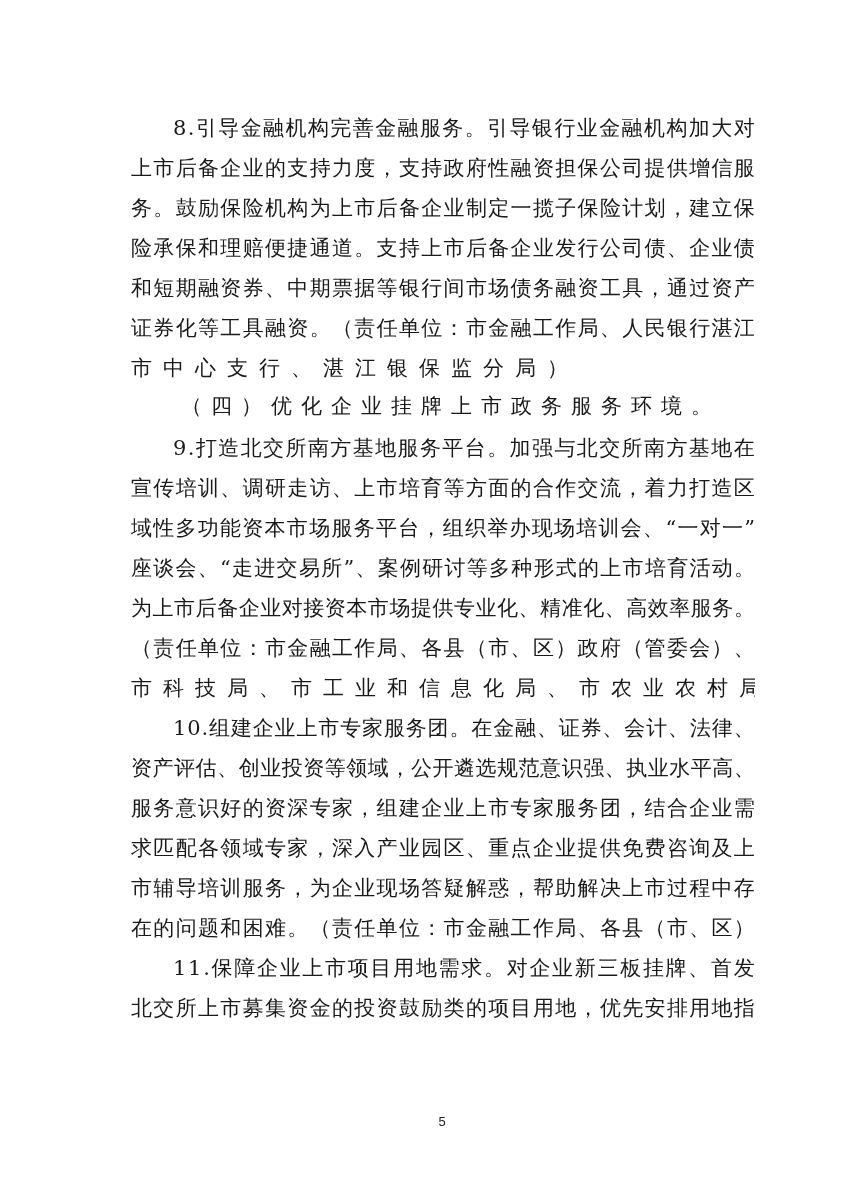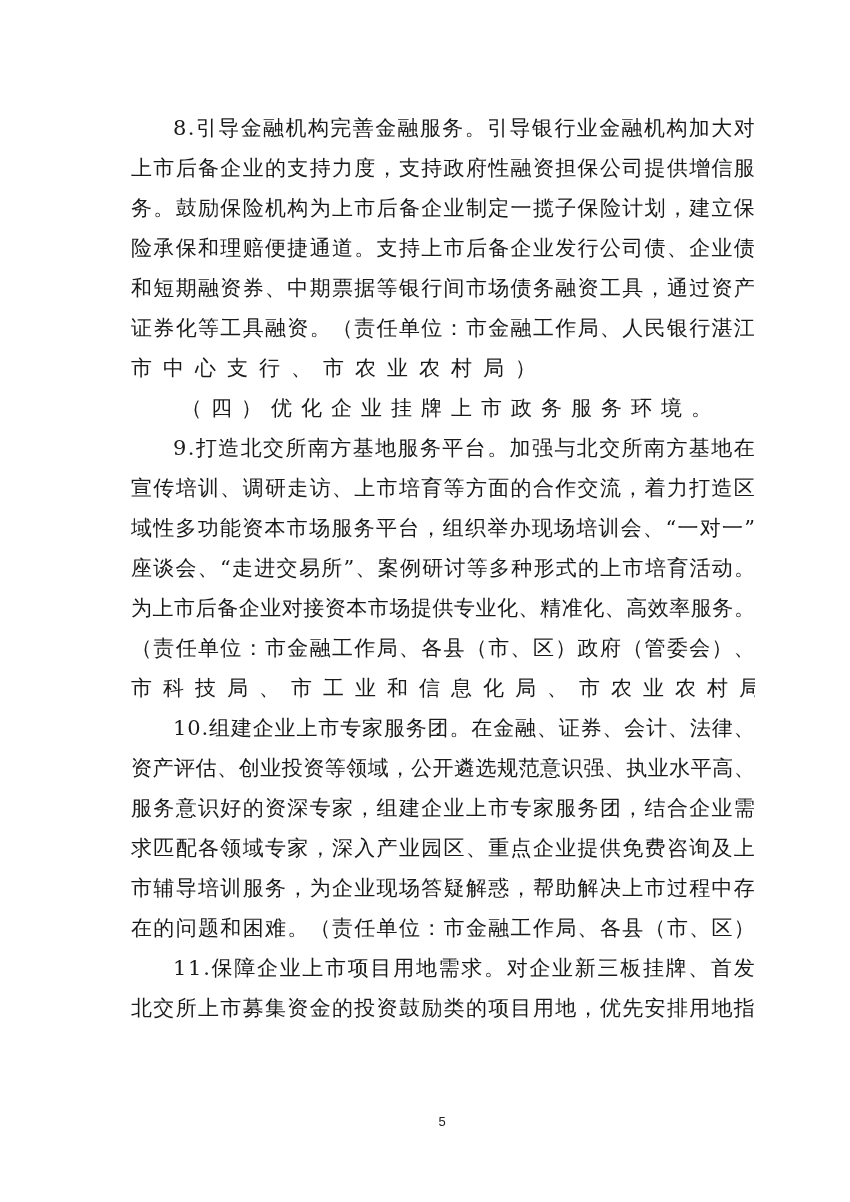--- a/index.html
+++ b/index.html
@@ -39,21 +39,21 @@
   }
   .line.last {
     text-align: left;
     text-align-last: left;
     letter-spacing: 11px;
   }
   .line.indent {
     padding-left: 42px;
   }
   .line.heading {
-    font-family: Liberation Sans, sans-serif;
+    font-family: Liberation Mono, monospace;
     padding-left: 50px;
     letter-spacing: 9px;
     text-align: right;
     text-align-last: left;
   }
   .page-number {
     position: absolute;
     left: 0;
     width: 884px;
     top: 1114px;
@@ -242,21 +242,21 @@
           <span>作</span>
           <span>局</span>
           <span>、</span>
           <span>人</span>
           <span>民</span>
           <span>银</span>
           <span>行</span>
           <span>湛</span>
           <span>江</span>
         </div>
-      <div class="line last">市中心支行、市农业农村局）</div>
+      <div class="line last">市中心支行、湛江银保监分局）</div>
     </div>
 
     <div>
       <div class="line heading">（四）优化企业挂牌上市政务服务环境。</div>
     </div>
 
     <div>
       <div class="line indent" style="display: flex; justify-content: space-between;">
           <span>9</span>
           <span>.</span>

